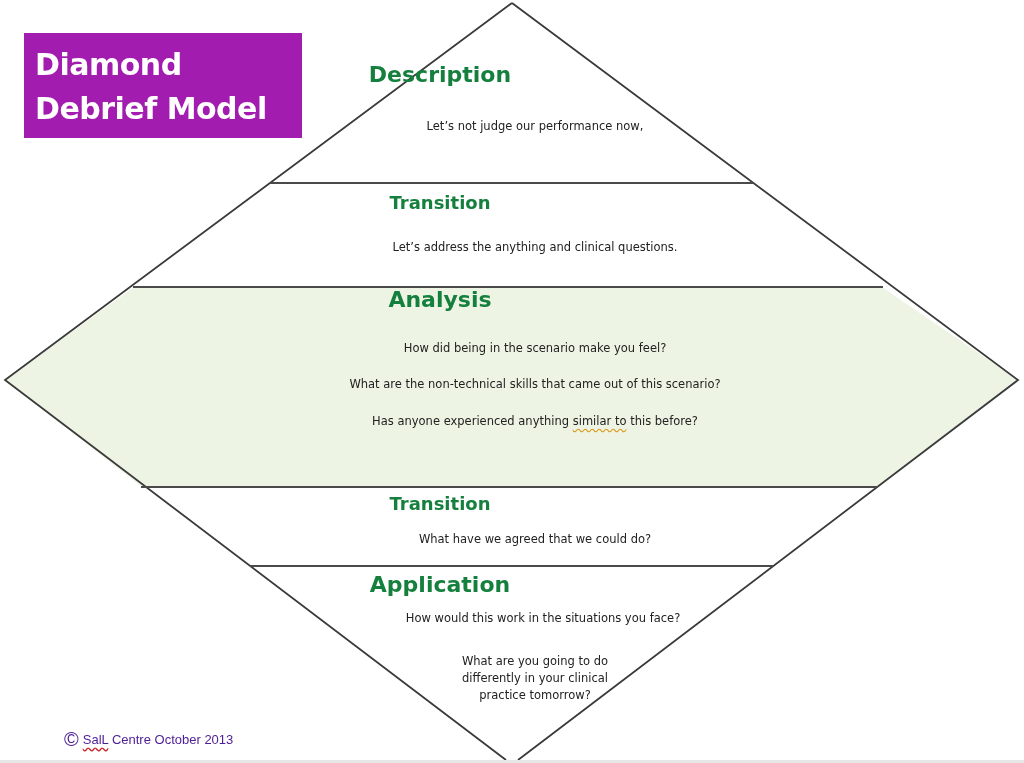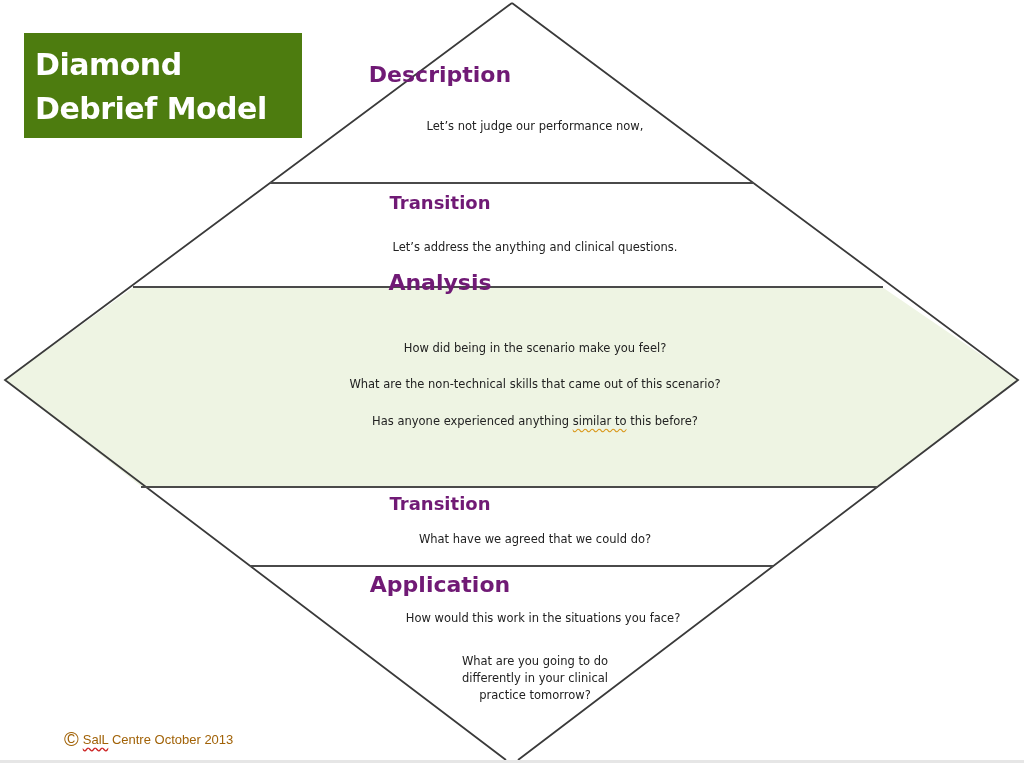--- a/index.html
+++ b/index.html
@@ -1,32 +1,32 @@
 <!DOCTYPE html>
 <html><head>
   <meta charset="utf-8">
   <style>
     html, body { margin: 0; padding: 0; background: #ffffff; }
     body { width: 1024px; height: 763px; position: relative; overflow: hidden;
            font-family: "DejaVu Sans", "Liberation Sans", sans-serif; }
     #diagram { position: absolute; left: 0; top: 0; }
     .title-box { position: absolute; left: 24px; top: 33px; width: 278px; height: 105px;
-                 background: #4d7c0f; color: #ffffff; box-sizing: border-box; padding: 10px 0 0 11px; }
+                 background: #a21caf; color: #ffffff; box-sizing: border-box; padding: 10px 0 0 11px; }
     .title-line { font-family: "DejaVu Sans", sans-serif; font-weight: bold; font-size: 30px;
                   line-height: 44px; letter-spacing: -0.5px; display: block; }
-    .heading { position: absolute; left: 0; width: 880px; text-align: center; color: #701a75;
+    .heading { position: absolute; left: 0; width: 880px; text-align: center; color: #15803d;
                font-weight: bold; font-family: "DejaVu Sans", sans-serif; }
     .h-big { font-size: 22px; }
     .h-mid { font-size: 18px; }
     .body-text { position: absolute; left: 0; width: 1008px; text-align: center; color: #222222;
                  font-size: 11.5px; line-height: 17px; font-family: "DejaVu Sans", sans-serif; padding-left: 31px; }
     .squiggle { text-decoration: underline wavy #d9981a; text-underline-offset: 3px; }
     .squiggle-red { text-decoration: underline wavy #cc2222; text-underline-offset: 3px; }
     .footer { position: absolute; left: 64px; top: 728px; font-family: "Liberation Sans", sans-serif;
-              font-size: 13px; color: #a16207; }
+              font-size: 13px; color: #4c1d95; }
     .copy { font-size: 20px; vertical-align: -2px; margin-right: 4px; }
     .bottom-bar { position: absolute; left: 0; top: 760px; width: 1024px; height: 3px; background: #e6e6e6; }
   </style>
 </head>
 <body>
 
 <svg id="diagram" width="1024" height="763" viewBox="0 0 1024 763">
 
   <polygon points="134,287 882,287 1018,380 877,487 142,487 5,380" fill="#eef4e3" stroke="none"></polygon>
 
@@ -45,21 +45,21 @@
 </div>
 
 <div class="heading h-big" style="top:62px;">Description</div>
 <div class="body-text" style="top:118px;">
   <div>Let’s not judge our performance now,</div>
 </div>
 
 <div class="heading h-mid" style="top:192px;">Transition</div>
 <div class="body-text" style="top:239px;">Let’s address the anything and clinical questions.</div>
 
-<div class="heading h-big" style="top:270px;">Analysis</div>
+<div class="heading h-big" style="top:287px;">Analysis</div>
 <div class="body-text" style="top:340px;">How did being in the scenario make you feel?</div>
 <div class="body-text" style="top:376px;">What are the non-technical skills that came out of this scenario?</div>
 <div class="body-text" style="top:413px;">
   <span>Has anyone experienced anything </span><span class="squiggle">similar to</span><span> this before?</span>
 </div>
 
 <div class="heading h-mid" style="top:493px;">Transition</div>
 <div class="body-text" style="top:531px;">What have we agreed that we could do?</div>
 
 <div class="heading h-big" style="top:572px;">Application</div>

